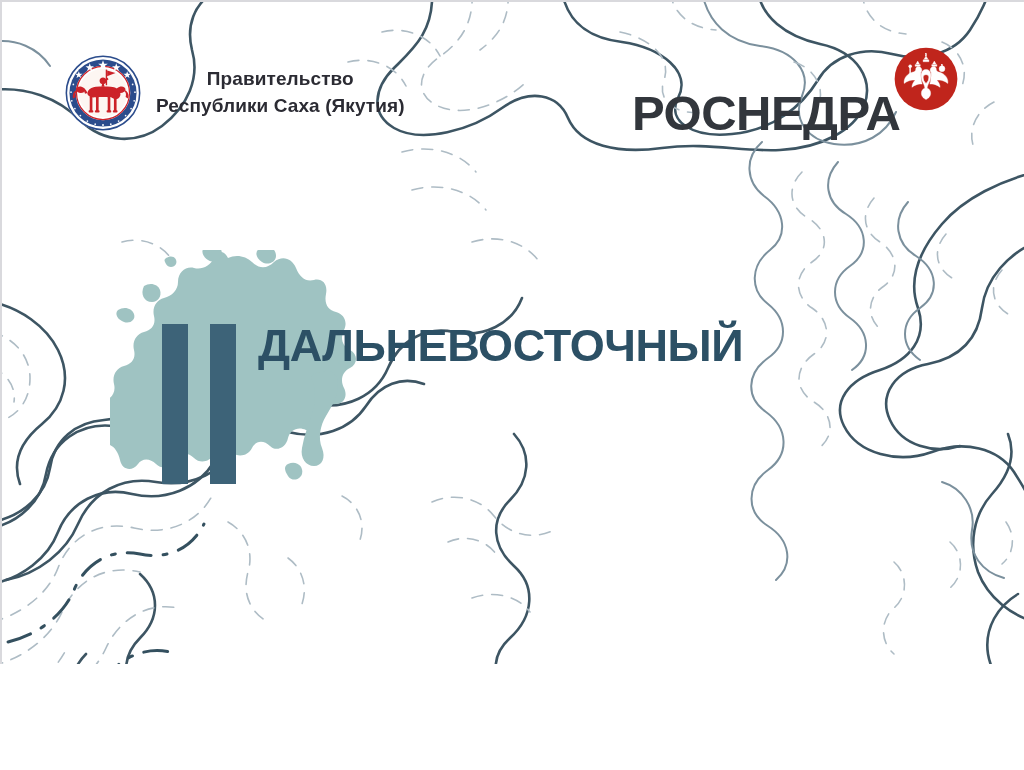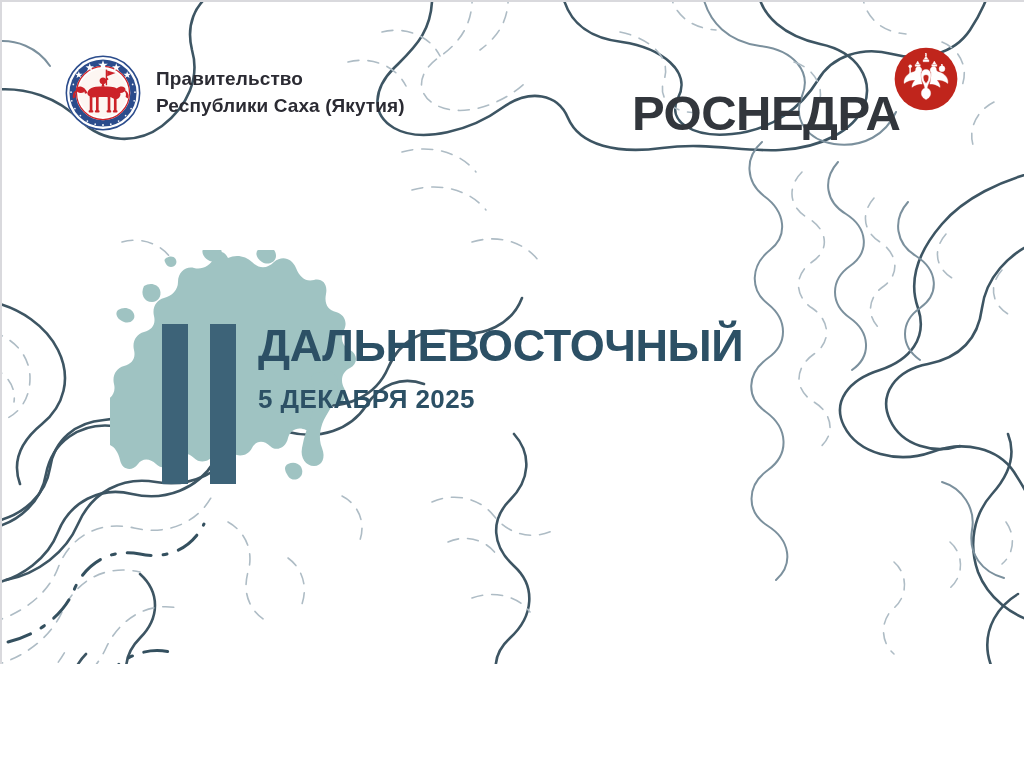--- a/index.html
+++ b/index.html
@@ -13,20 +13,21 @@
 
   #poster {
     position: relative;
     width: 1024px;
     height: 664px;
     background: #ffffff;
     overflow: hidden;
     box-sizing: border-box;
     border-top: 2px solid #d9d9dd;
     border-left: 2px solid #d9d9dd;
+    text-align: center;
   }
 
   
   #topo {
     position: absolute;
     inset: 0;
     width: 1024px;
     height: 770px;
     pointer-events: none;
   }
@@ -102,21 +103,22 @@
     gap: 22px;
     margin-top: 8px;
   }
   .roman-bar {
     width: 26px;
     height: 160px;
     background: #3d6378;
   }
   .title-text-col {
     display: flex;
-    flex-direction: column;
+    flex-direction: row;
+    gap: 34px;
   }
   .title-line {
     font-size: 45px;
     font-weight: bold;
     color: #2c5065;
     letter-spacing: -0.4px;
     line-height: 1.33;
     white-space: nowrap;
   }
   .title-date {
@@ -412,17 +414,16 @@
     </svg>
   </div>
 
   <div class="title-lockup">
     <div class="roman-numeral" title="II">
       <div class="roman-bar"></div>
       <div class="roman-bar"></div>
     </div>
     <div class="title-text-col">
       <div class="title-line">ДАЛЬНЕВОСТОЧНЫЙ</div>
-      <div class="title-date">5 ДЕКАБРЯ 2025</div>
     </div>
   </div>
 
 </div>
 
 </body></html>

